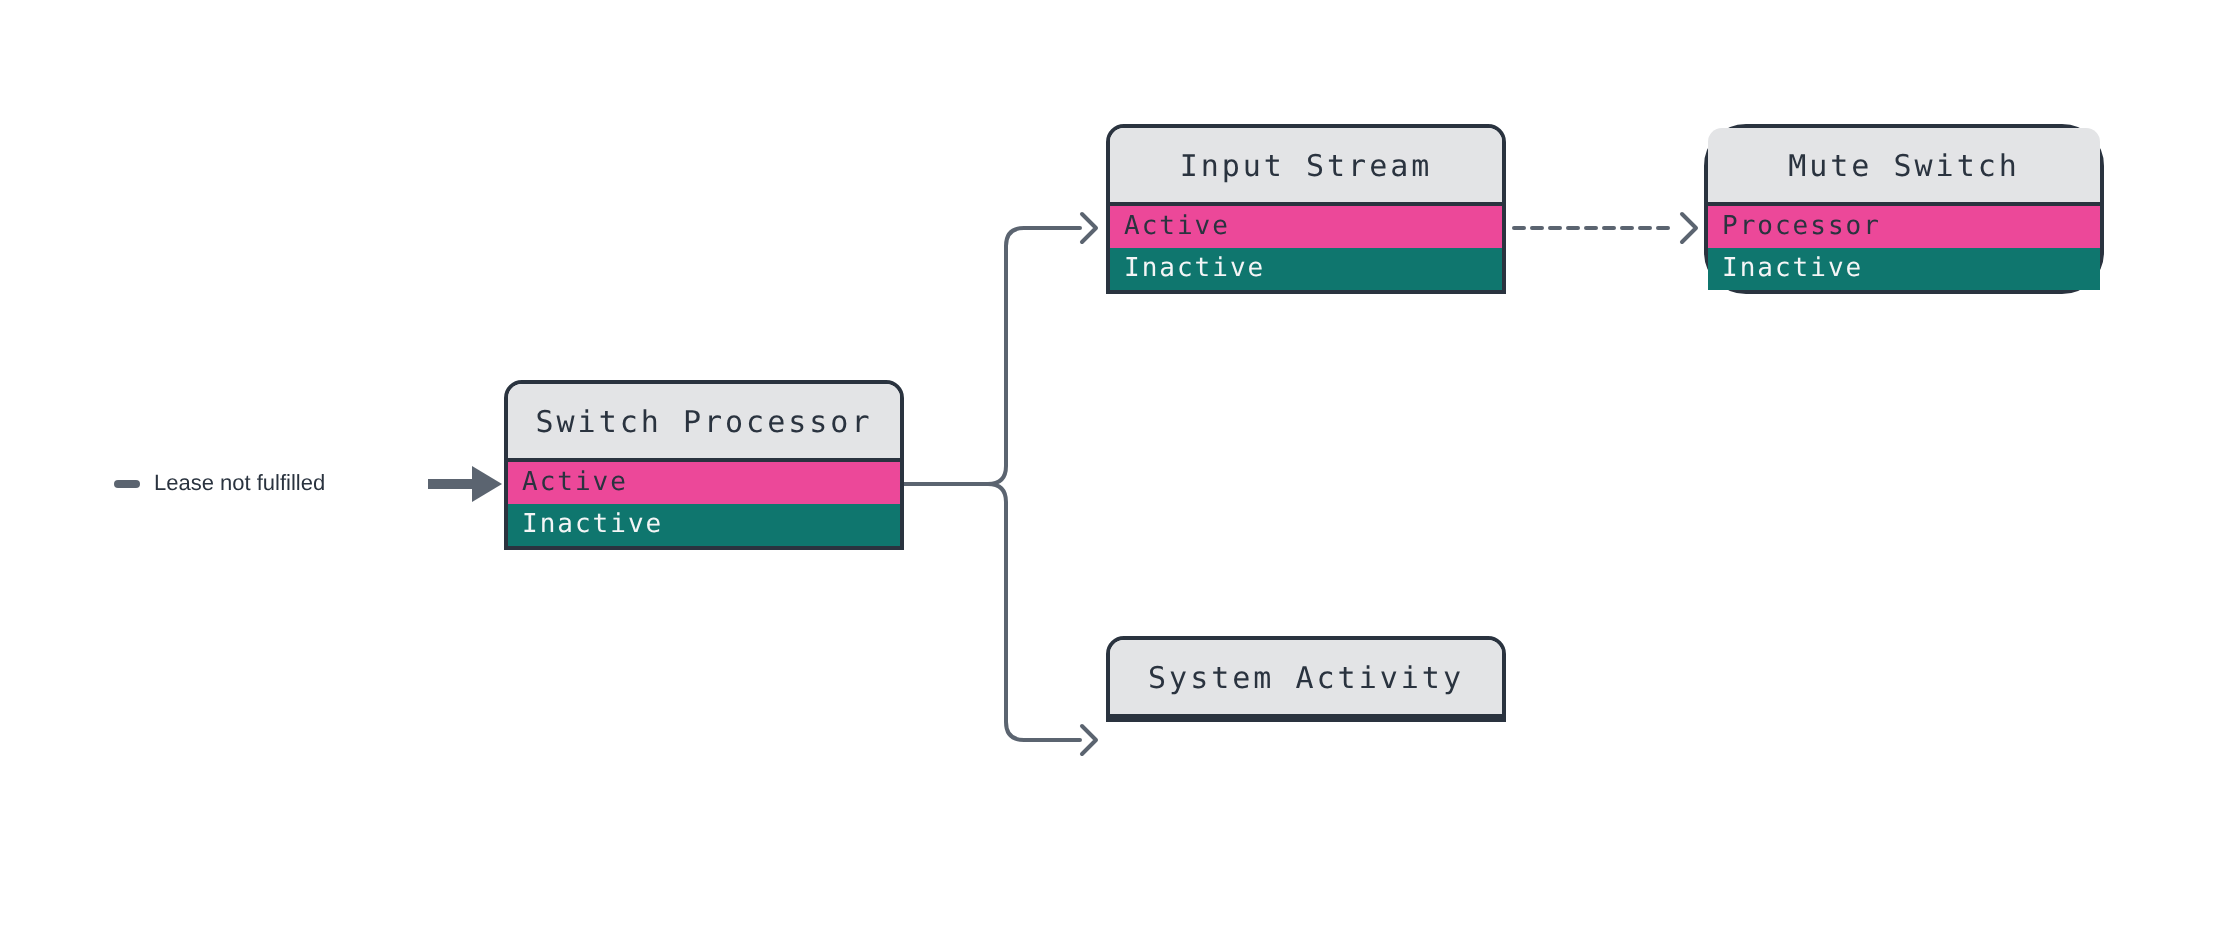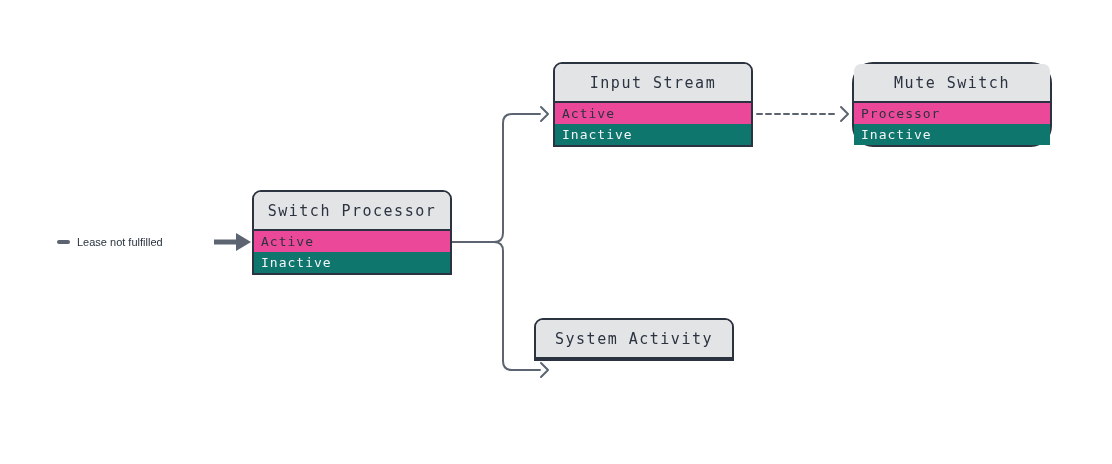--- a/index.html
+++ b/index.html
@@ -53,21 +53,21 @@
     font-size: 13px;
     letter-spacing: 1px;
     white-space: nowrap;
   }
   .node-row.light { background: #ec4899; color: #2a333f; }
   .node-row.dark  { background: #0f766e; color: #f4f5f6; }
 
   #node-audio-processor  { left: 252px; top: 190px; }
   #node-input-stream     { left: 553px; top: 62px;  }
   #node-mute-switch      { left: 852px; top: 62px; border-radius: 21px;  }
-  #node-system-activity  { left: 534px; top: 318px; }
+  #node-system-activity  { left: 553px; top: 318px; }
 
   
   #annotation-label {
     position: absolute;
     left: 77px;
     top: 232px;
     height: 20px;
     line-height: 20px;
     font-family: "Liberation Sans", sans-serif;
     font-size: 11px;

